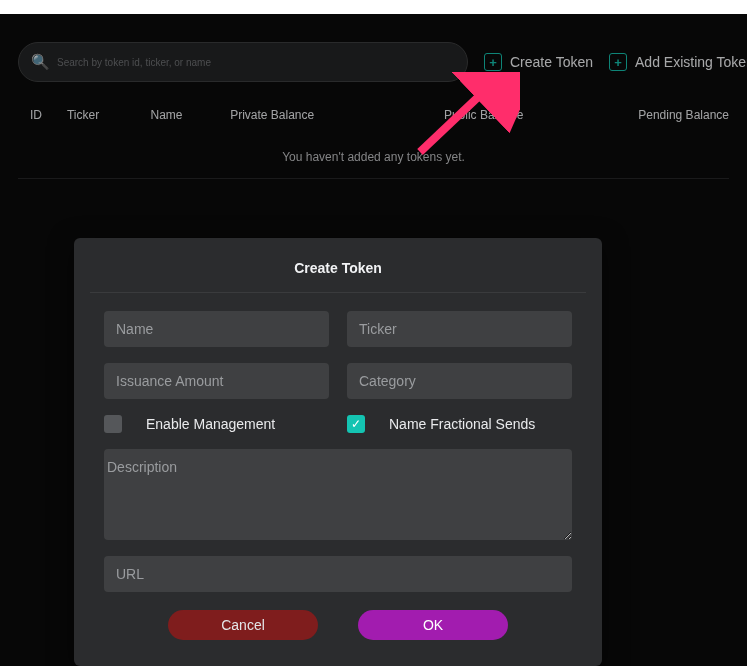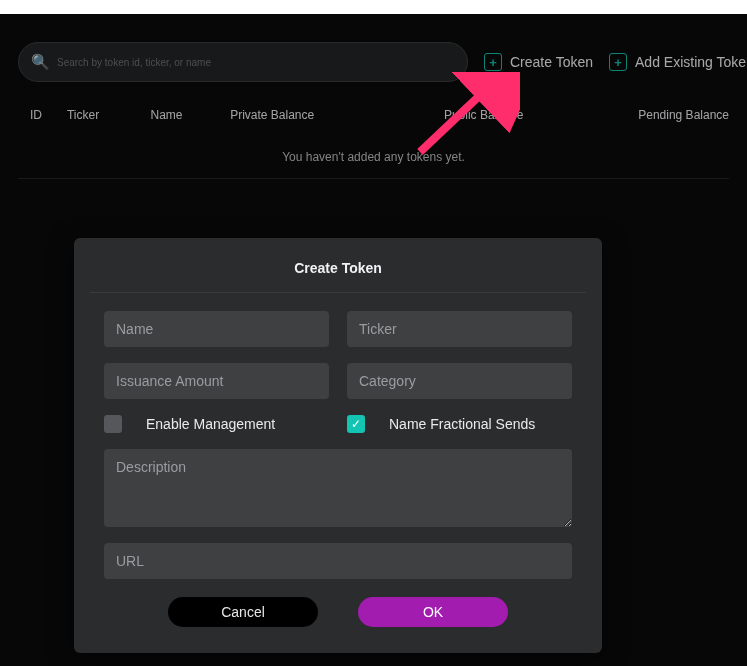--- a/index.html
+++ b/index.html
@@ -145,22 +145,22 @@
     border-radius: 4px;
     height: 36px;
     padding: 0 12px;
     color: #e6e7e9;
     font-size: 14px;
     width: 100%;
     outline: none;
   }
   .field::placeholder { color: #9a9c9f; }
   textarea.field {
-    height: 78px;
-    padding: 10px 12px;
+    height: 91px;
+    padding: 10px 3px;
     resize: both;
     font-family: inherit;
   }
   .check-row {
     display: flex;
     align-items: center;
     gap: 24px;
     color: #e9eaec;
     font-size: 14px;
   }
@@ -183,21 +183,21 @@
     margin-top: 18px;
   }
   .btn {
     width: 150px;
     height: 30px;
     border-radius: 16px;
     border: none;
     font-size: 14px;
     cursor: pointer;
   }
-  .btn.cancel { background: #000000; color: #e4e5e7; }
+  .btn.cancel { background: #7f1d1d; color: #e4e5e7; }
   .btn.ok     { background: #a21caf; color: #ffffff; font-weight: 500;}
 
   
   .arrow {
     position: absolute;
     left: 410px;
     top: 58px;
     pointer-events: none;
   }
 </style>

